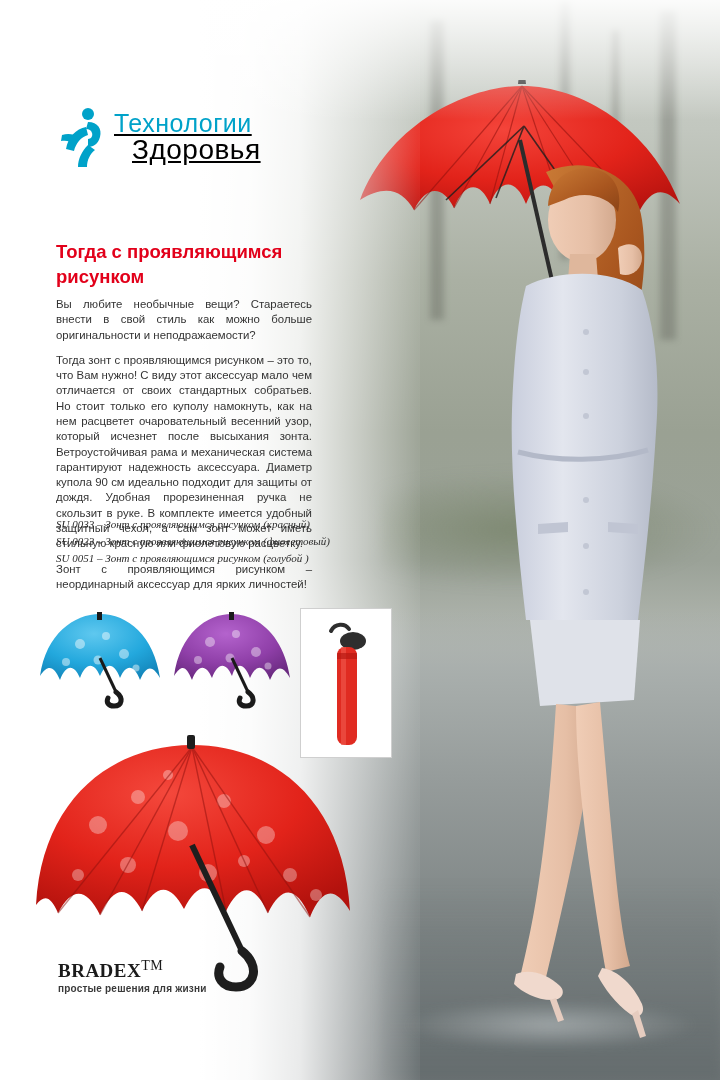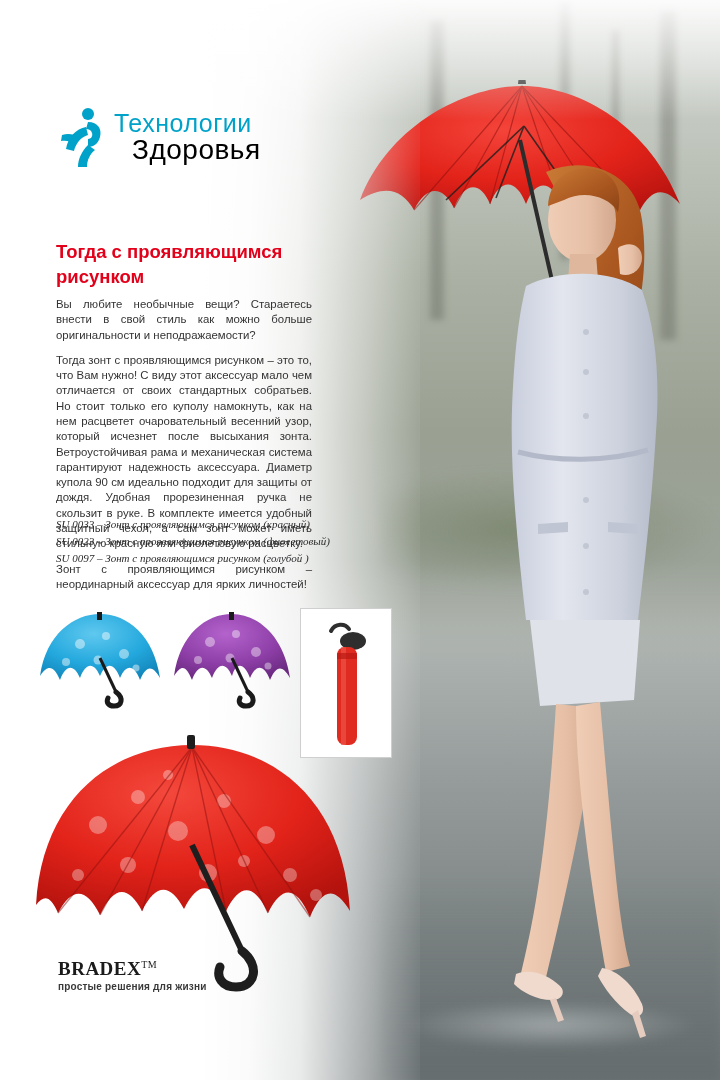--- a/index.html
+++ b/index.html
@@ -91,21 +91,21 @@
   
   .logo {
     position: absolute;
     left: 58px; top: 105px;
     width: 230px;
     display: flex;
     align-items: center;
     gap: 8px;
   }
   .logo-mark { width: 48px; height: 64px; flex: none; }
-  .logo-text { line-height: 1.0; }
+  .logo-text { line-height: 1.0; text-decoration: underline; }
   .logo-line1 {
     font-size: 25px;
     color: #00a2c9;
     letter-spacing: 0.5px;
   }
   .logo-line2 {
     font-size: 28px;
     color: #000000;
     letter-spacing: 0.5px;
     padding-left: 18px;
@@ -171,21 +171,21 @@
     width: 160px;
   }
   .brand-name {
     font-family: "Liberation Serif", serif;
     font-weight: bold;
     font-size: 19px;
     color: #1b1b1b;
     letter-spacing: 0.5px;
   }
   .brand-tm {
-    font-size: 10px;
+    font-size: 14px;
     vertical-align: super;
     font-weight: normal;
   }
   .brand-tag {
     font-size: 10px;
     color: #3a3a3a;
     letter-spacing: 0.2px;
     margin-top: 1px;
     font-weight: bold;
   }
@@ -328,21 +328,21 @@
 
   <div class="copy">
     <p>Вы любите необычные вещи? Стараетесь внести в свой стиль как можно больше оригинальности и неподражаемости?</p>
     <p>Тогда зонт с проявляющимся рисунком – это то, что Вам нужно! С виду этот аксессуар мало чем отличается от своих стандартных собратьев. Но стоит только его куполу намокнуть, как на нем расцветет очаровательный весенний узор, который исчезнет после высыхания зонта. Ветроустойчивая рама и механическая система гарантируют надежность аксессуара. Диаметр купола 90 см идеально подходит для защиты от дождя. Удобная прорезиненная ручка не скользит в руке. В комплекте имеется удобный защитный чехол, а сам зонт может иметь стильную красную или фиолетовую расцветку.</p>
     <p>Зонт с проявляющимся рисунком – неординарный аксессуар для ярких личностей!</p>
   </div>
 
   <div class="skus">
     <div>SU 0033  – Зонт с проявляющимся рисунком (красный)</div>
     <div>SU 0023  – Зонт с проявляющимся рисунком (фиолетовый)</div>
-    <div>SU 0097  – Зонт с проявляющимся рисунком (голубой )</div>
+    <div>SU 0051  – Зонт с проявляющимся рисунком (голубой )</div>
   </div>
 
   <svg class="prod umb-blue" viewBox="0 0 128 100">
     <defs>
       <radialGradient id="blueG" cx="45%" cy="30%" r="75%">
         <stop offset="0%" stop-color="#5fc8ef"></stop>
         <stop offset="60%" stop-color="#23a8dd"></stop>
         <stop offset="100%" stop-color="#1386bb"></stop>
       </radialGradient>
     </defs>

